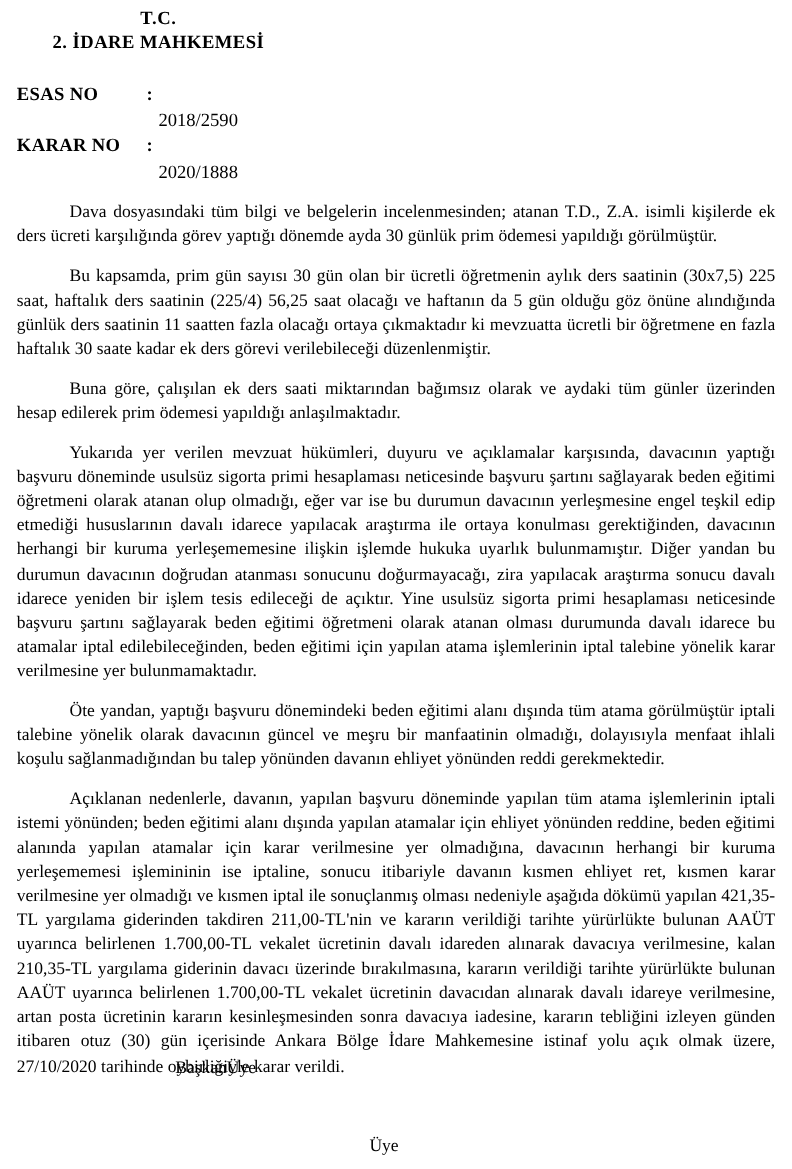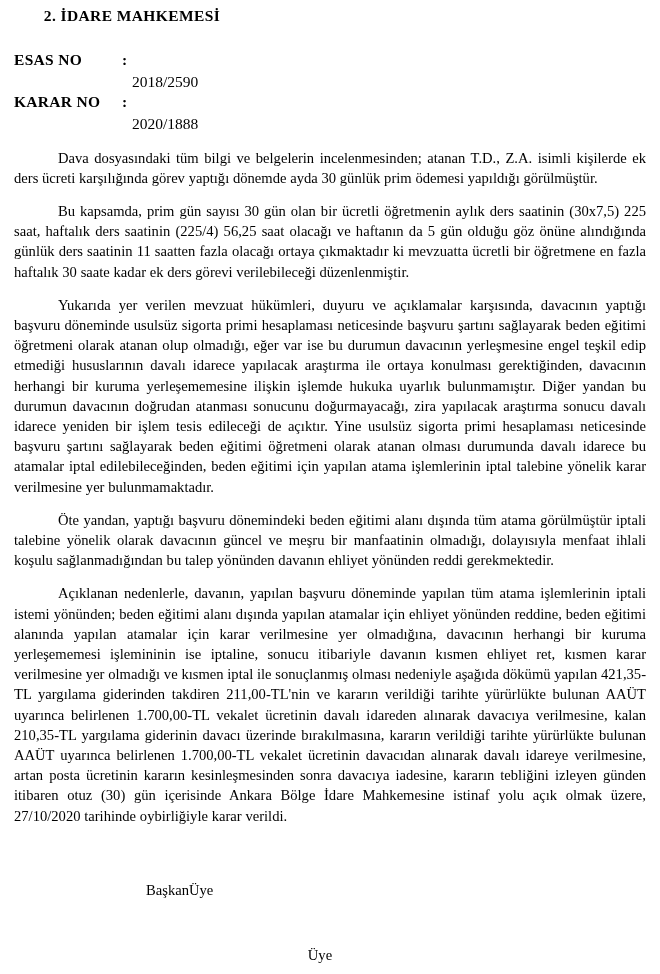--- a/index.html
+++ b/index.html
@@ -99,39 +99,41 @@
     margin-top: 45px;
     padding-right: 20px;
   }
 </style>
 </head>
 <body>
 
 <div class="page">
 
   <div class="court-header">
+    <div class="line-tc">T.C.</div>
     <div class="line-chamber">2. İDARE MAHKEMESİ</div>
   </div>
 
   <div class="case-numbers">
     <div class="case-row">
       <span class="case-label">ESAS NO</span>
       <span class="case-colon">:</span>
       <span class="case-value">2018/2590</span>
     </div>
     <div class="case-row">
       <span class="case-label">KARAR NO</span>
       <span class="case-colon">:</span>
       <span class="case-value">2020/1888</span>
     </div>
   </div>
 
   <div class="body-text">
     <p class="para">Dava dosyasındaki tüm bilgi ve belgelerin incelenmesinden; atanan T.D., Z.A. isimli kişilerde ek ders ücreti karşılığında görev yaptığı dönemde ayda 30 günlük prim ödemesi yapıldığı görülmüştür.</p>
     <p class="para">Bu kapsamda, prim gün sayısı 30 gün olan bir ücretli öğretmenin aylık ders saatinin (30x7,5) 225 saat, haftalık ders saatinin (225/4) 56,25 saat olacağı ve haftanın da 5 gün olduğu göz önüne alındığında günlük ders saatinin 11 saatten fazla olacağı ortaya çıkmaktadır ki mevzuatta ücretli bir öğretmene en fazla haftalık 30 saate kadar ek ders görevi verilebileceği düzenlenmiştir.</p>
+    <p class="para">Buna göre, çalışılan ek ders saati miktarından bağımsız olarak ve aydaki tüm günler üzerinden hesap edilerek prim ödemesi yapıldığı anlaşılmaktadır.</p>
     <p class="para">Yukarıda yer verilen mevzuat hükümleri, duyuru ve açıklamalar karşısında, davacının yaptığı başvuru döneminde usulsüz sigorta primi hesaplaması neticesinde başvuru şartını sağlayarak beden eğitimi öğretmeni olarak atanan olup olmadığı, eğer var ise bu durumun davacının yerleşmesine engel teşkil edip etmediği hususlarının davalı idarece yapılacak araştırma ile ortaya konulması gerektiğinden, davacının herhangi bir kuruma yerleşememesine ilişkin işlemde hukuka uyarlık bulunmamıştır. Diğer yandan bu durumun davacının doğrudan atanması sonucunu doğurmayacağı, zira yapılacak araştırma sonucu davalı idarece yeniden bir işlem tesis edileceği de açıktır. Yine usulsüz sigorta primi hesaplaması neticesinde başvuru şartını sağlayarak beden eğitimi öğretmeni olarak atanan olması durumunda davalı idarece bu atamalar iptal edilebileceğinden, beden eğitimi için yapılan atama işlemlerinin iptal talebine yönelik karar verilmesine yer bulunmamaktadır.</p>
     <p class="para">Öte yandan, yaptığı başvuru dönemindeki beden eğitimi alanı dışında tüm atama görülmüştür iptali talebine yönelik olarak davacının güncel ve meşru bir manfaatinin olmadığı, dolayısıyla menfaat ihlali koşulu sağlanmadığından bu talep yönünden davanın ehliyet yönünden reddi gerekmektedir.</p>
     <p class="para"><span>Açıklanan nedenlerle, davanın, yapılan başvuru döneminde yapılan tüm atama işlemlerinin iptali istemi yönünden; beden eğitimi alanı dışında yapılan atamalar için </span><b>ehliyet yönünden reddine,</b><span> beden eğitimi alanında yapılan atamalar için </span><b>karar verilmesine yer olmadığına,</b><span> davacının herhangi bir kuruma yerleşememesi işlemininin ise </span><b>iptaline,</b><span> sonucu itibariyle davanın kısmen ehliyet ret, kısmen karar verilmesine yer olmadığı ve kısmen iptal ile sonuçlanmış olması nedeniyle aşağıda dökümü yapılan 421,35-TL yargılama giderinden takdiren 211,00-TL'nin ve kararın verildiği tarihte yürürlükte bulunan AAÜT uyarınca belirlenen 1.700,00-TL vekalet ücretinin davalı idareden alınarak davacıya verilmesine, kalan 210,35-TL yargılama giderinin davacı üzerinde bırakılmasına, kararın verildiği tarihte yürürlükte bulunan AAÜT uyarınca belirlenen 1.700,00-TL vekalet ücretinin davacıdan alınarak davalı idareye verilmesine, artan posta ücretinin kararın kesinleşmesinden sonra davacıya iadesine, kararın tebliğini izleyen günden itibaren otuz (30) gün içerisinde Ankara Bölge İdare Mahkemesine istinaf yolu açık olmak üzere, 27/10/2020 tarihinde oybirliğiyle karar verildi.</span></p>
   </div>
 
   <div class="signatures">
     <div class="sig-row">
       <span class="sig-left">Başkan</span>
       <span class="sig-right">Üye</span>
     </div>

